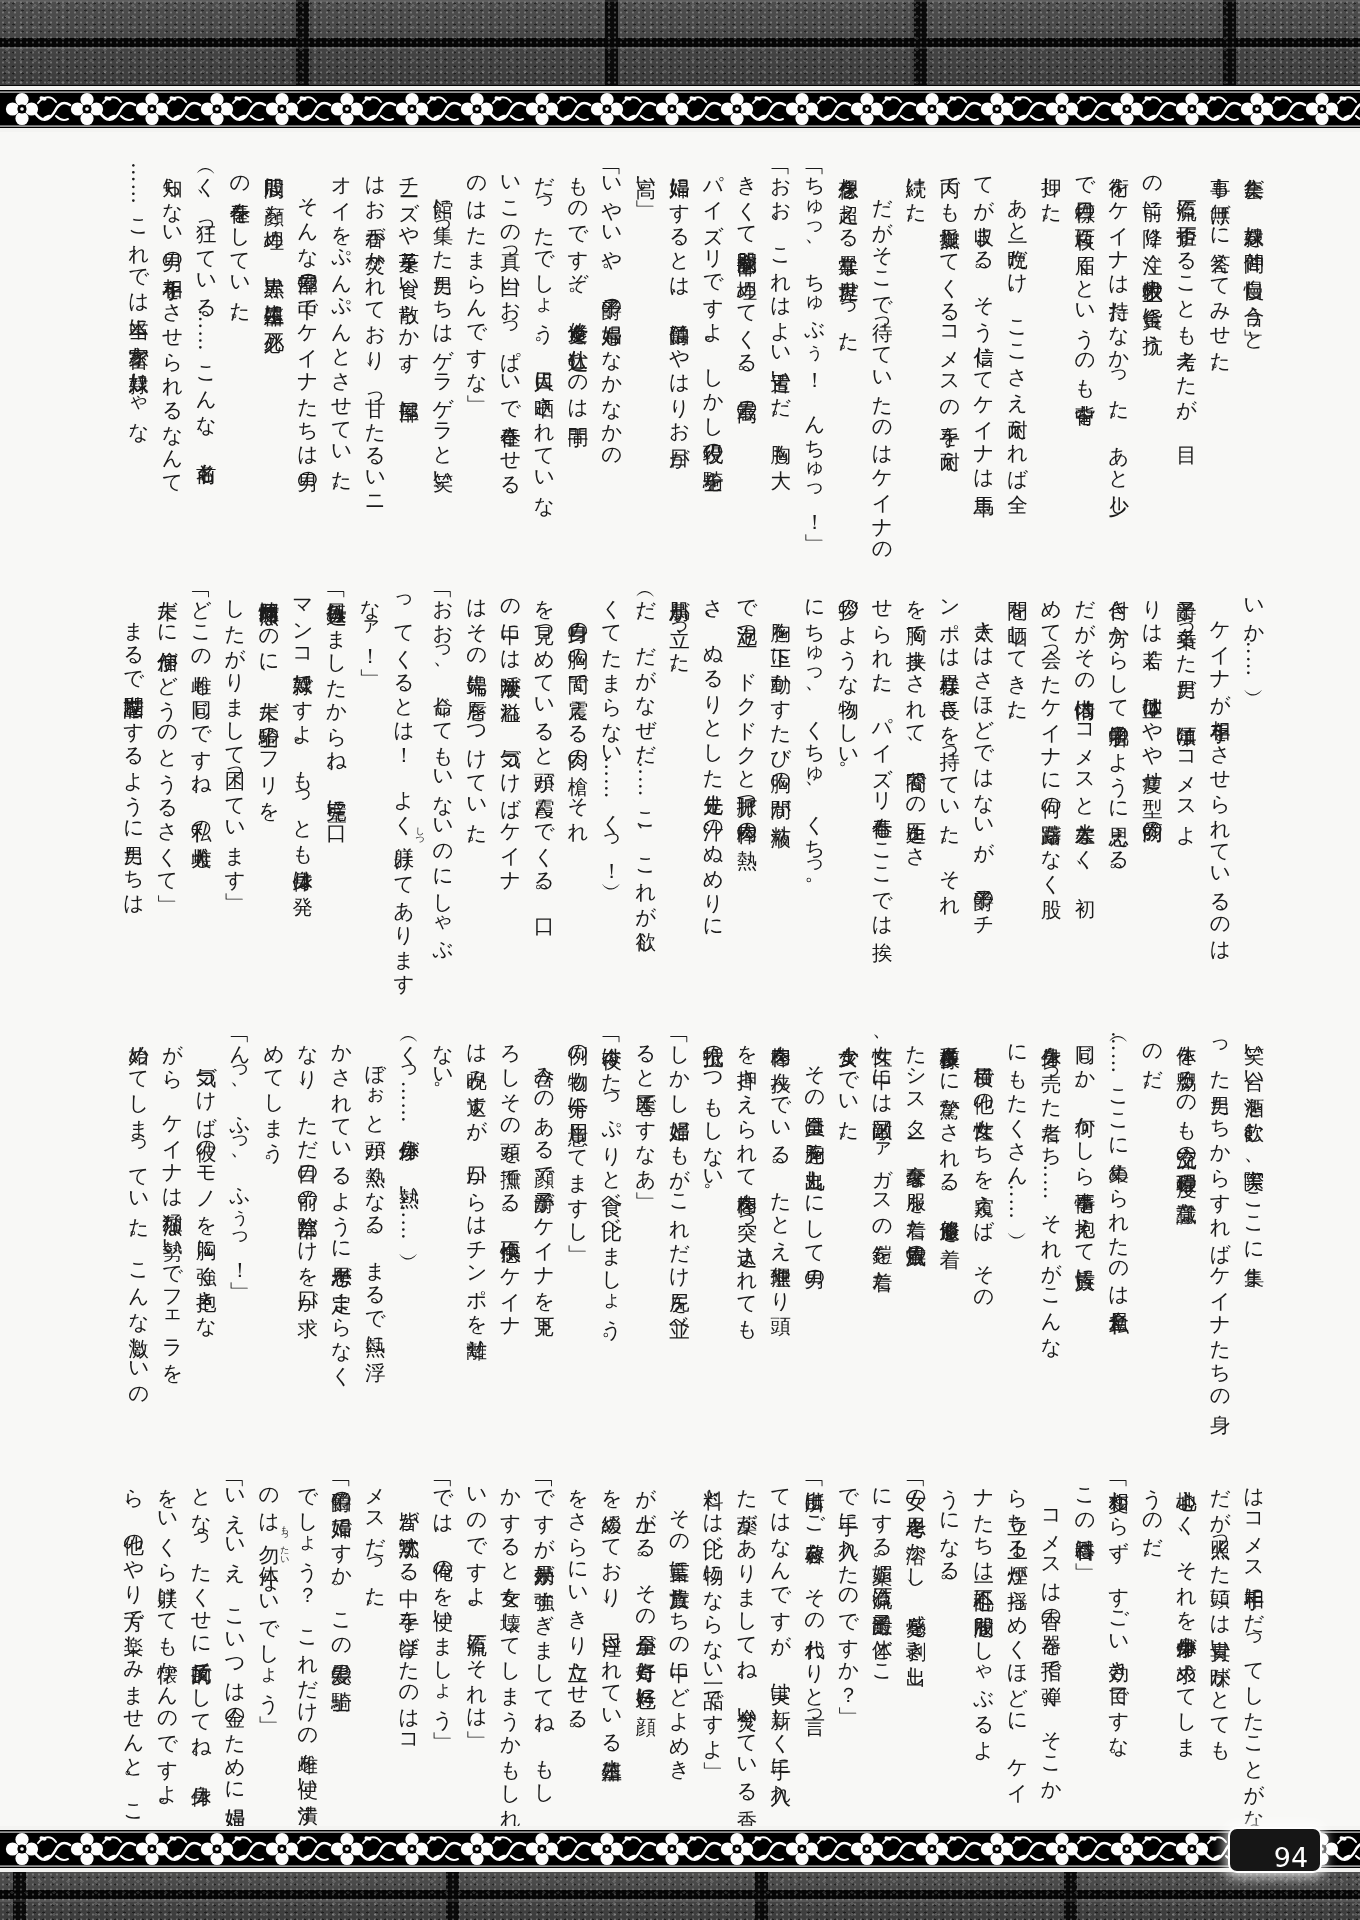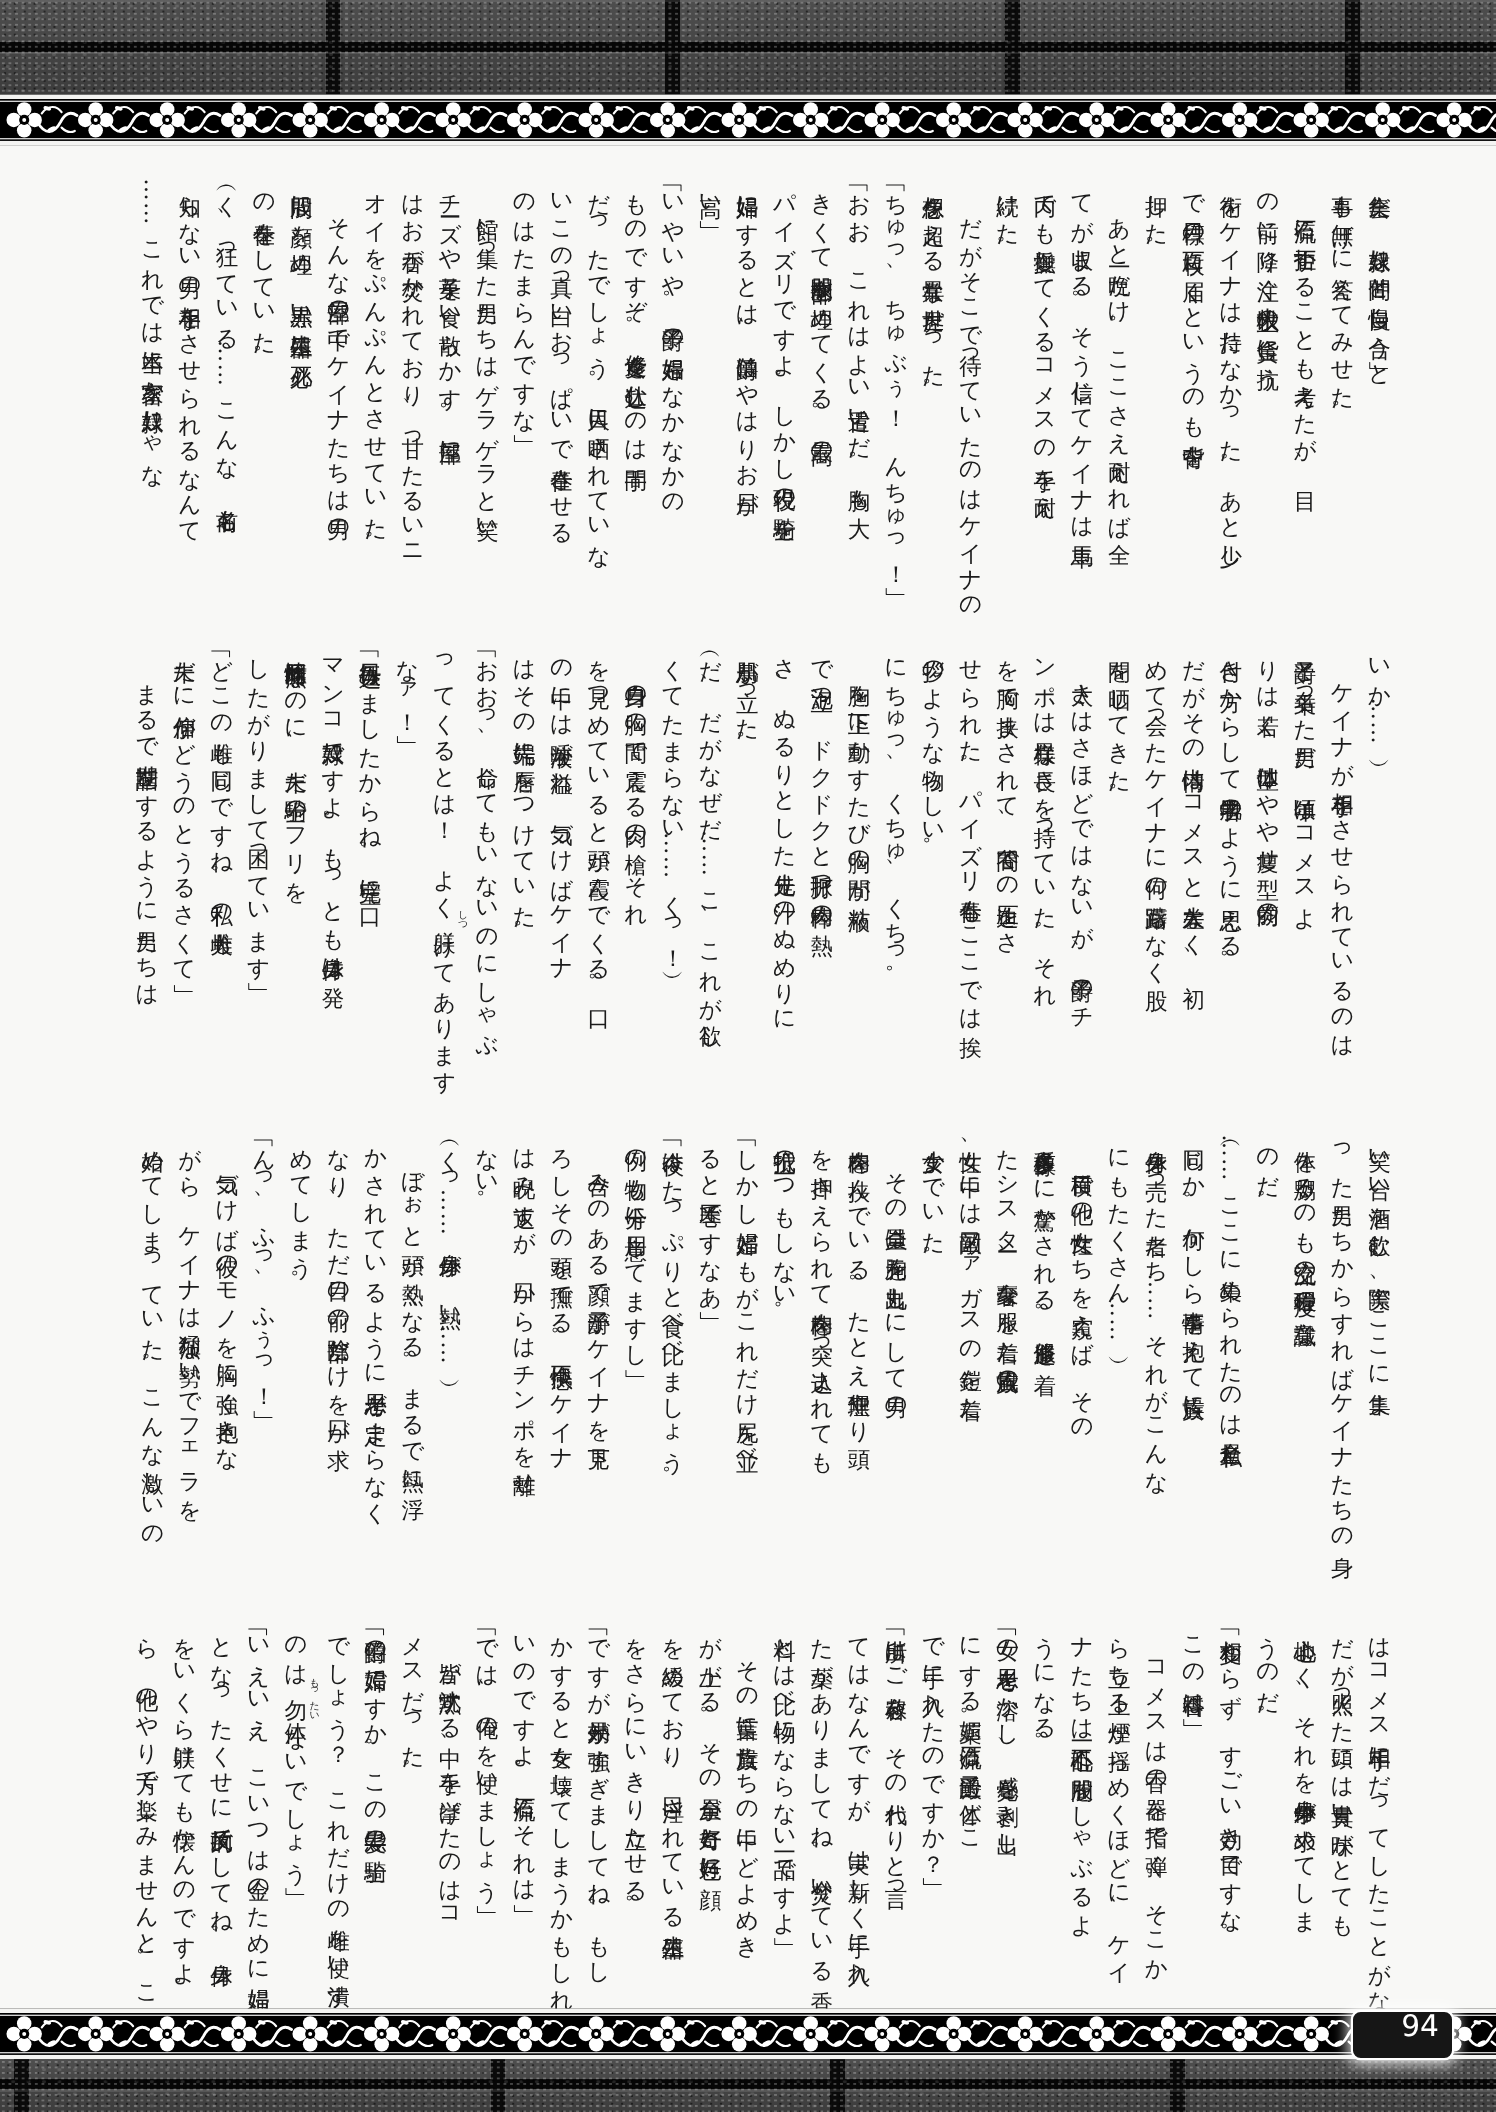--- a/index.html
+++ b/index.html
@@ -43,21 +43,21 @@
   .trow ruby rt{font-size:9px;letter-spacing:0;}
   #row1{top:162px;}
   #row2{top:585px;}
   #row3{top:1030px;}
   #row4{top:1474px;}
   
   .page-badge{
     position:absolute;top:1827px;left:1228px;width:58px;height:42px;
     background:#161616;border:2px solid #fff;border-radius:9px;
     box-shadow:0 0 12px 4px rgba(255,255,255,.75);
-    display:flex;align-items:flex-start;justify-content:center;
+    display:flex;align-items:flex-end;justify-content:center;
     z-index:5;
     padding-left:32px;
   }
   .page-badge span{
     color:#fff;font-family:"DejaVu Sans","Liberation Sans",sans-serif;
     font-size:27px;line-height:1;
   }
 </style>
 </head>
 <body>

